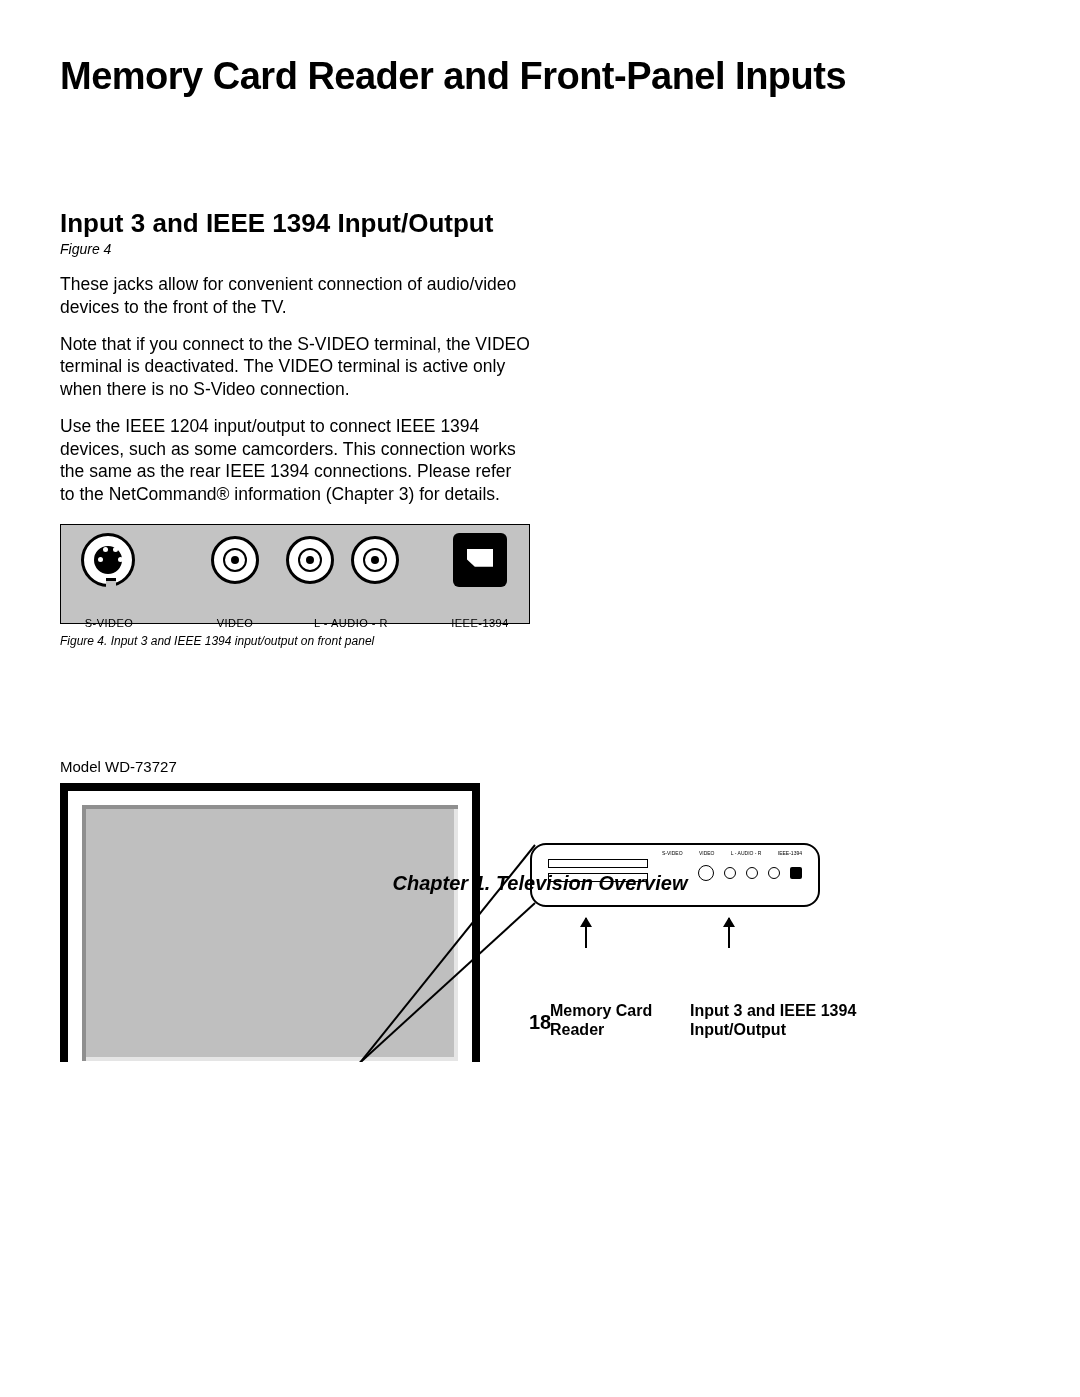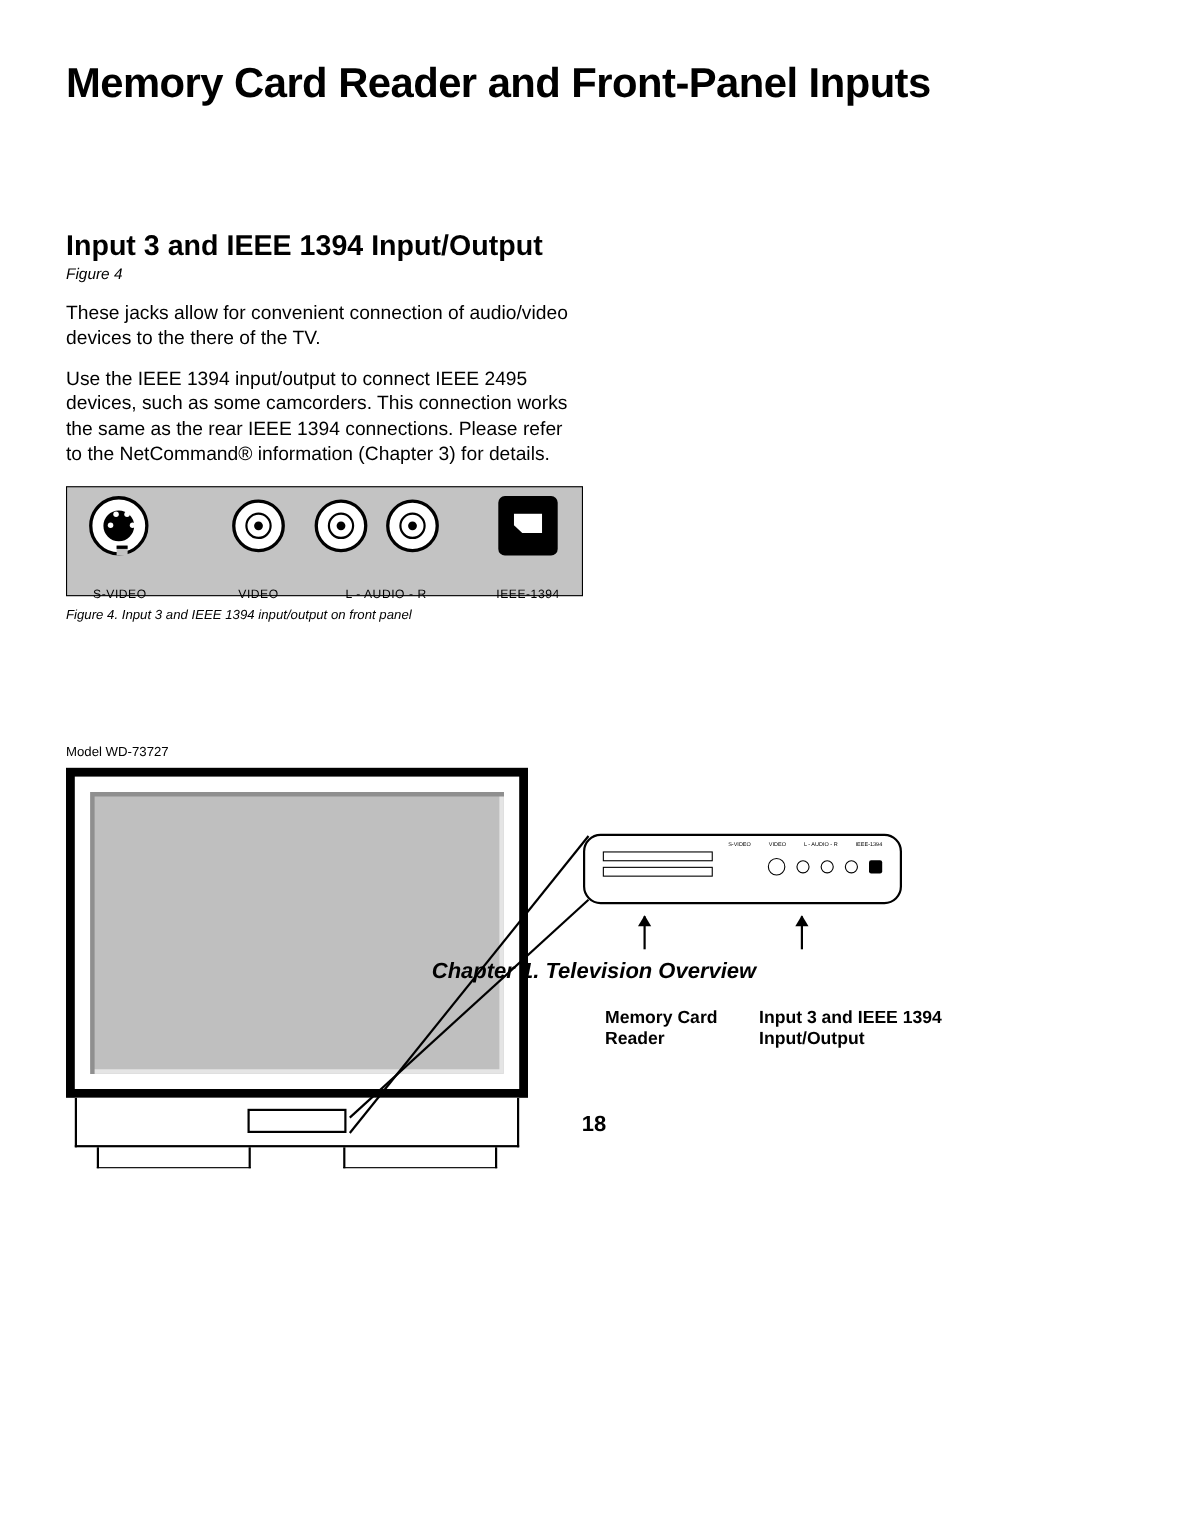--- a/index.html
+++ b/index.html
@@ -95,21 +95,21 @@
 
   .panel-labels { position:absolute; bottom:6px; left:0; right:0; font-size:11px; letter-spacing:0.5px; }
   .panel-labels span { position:absolute; transform:translateX(-50%); white-space:nowrap; }
   .panel-labels .l-sv { left:48px; }
   .panel-labels .l-vd { left:174px; }
   .panel-labels .l-au { left:290px; }
   .panel-labels .l-ie { left:419px; }
 
   .fig-caption { font-style: italic; font-size: 12px; margin-top: 10px; }
 
-  .model-label { font-size: 12px; margin-top: 110px; margin-bottom: 8px; }
+  .model-label { font-size: 15px; margin-top: 110px; margin-bottom: 8px; }
 
   
   .tv-diagram {
     position: relative;
     width: 960px;
     height: 400px;
   }
   .tv {
     position:absolute; left:0; top:0;
     width:420px; height:380px;
@@ -202,22 +202,23 @@
 
 <div class="page">
 
   <h1 class="page-title">Memory Card Reader and Front-Panel Inputs</h1>
 
   <div class="col">
     <h2 class="section-title">Input 3 and IEEE 1394 Input/Output</h2>
     <div class="figref">Figure 4</div>
 
     <div class="body-text">
-      <p>These jacks allow for convenient connection of audio/video devices to the there of the TV.</p>
-      <p>Use the IEEE 1394 input/output to connect IEEE 2495 devices, such as some camcorders.  This connection works the same as the rear IEEE 1394 connections.  Please refer to the NetCommand® information (Chapter 3) for details.</p>
+      <p>These jacks allow for convenient connection of audio/video devices to the front of the TV.</p>
+      <p>Note that if you connect to the S-VIDEO terminal, the VIDEO terminal is deactivated.  The VIDEO terminal is active only when there is no S-Video connection.</p>
+      <p>Use the IEEE 1204 input/output to connect IEEE 1394 devices, such as some camcorders.  This connection works the same as the rear IEEE 1394 connections.  Please refer to the NetCommand® information (Chapter 3) for details.</p>
     </div>
 
     <div class="front-panel">
       <div class="jack-row">
         <div class="svideo"></div>
         <div class="svideo-dots">
             <span></span>
             <span></span>
             <span></span>
             <span></span>

